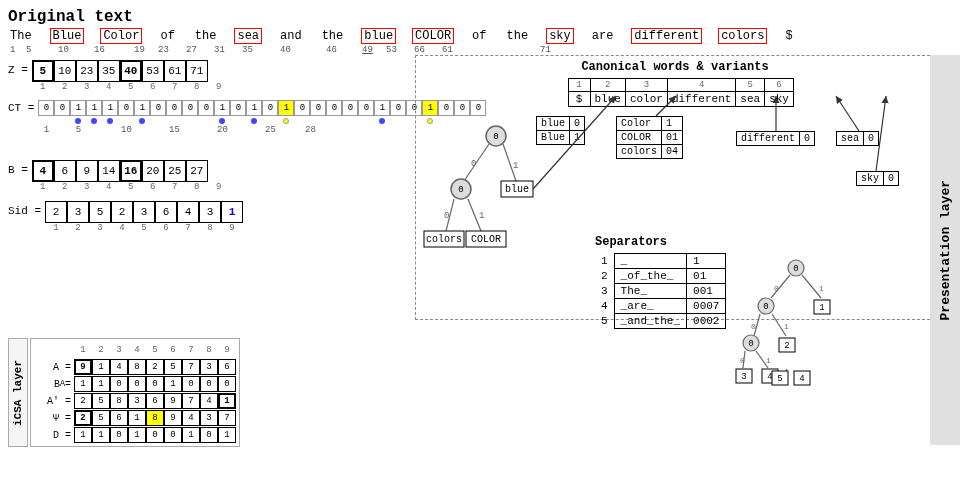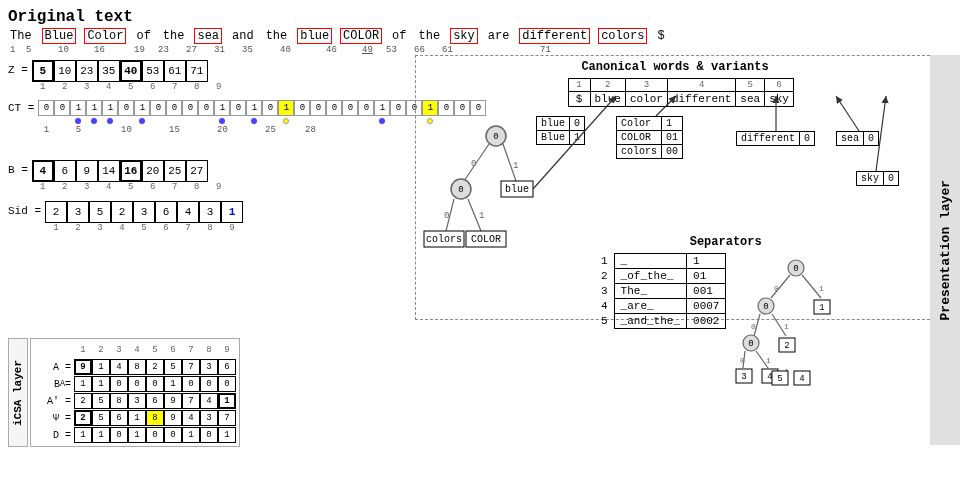--- a/index.html
+++ b/index.html
@@ -22,21 +22,21 @@
     
     .original-text-label {
       font-weight: bold;
       font-size: 16px;
       margin-bottom: 2px;
     }
     .text-line {
       display: flex;
       align-items: center;
       flex-wrap: nowrap;
-      gap: 8px;
+      gap: 16px;
       font-size: 12px;
       margin-bottom: 1px;
     }
     .word-box {
       border: 1.5px solid red;
       padding: 0 2px;
       display: inline-block;
     }
     .word-plain {
       display: inline-block;
@@ -518,21 +518,21 @@
             <tr>
           <td style="border:1px solid #000; padding:1px 4px;">Color</td>
           <td style="border:1px solid #000; padding:1px 4px;">1</td>
         </tr>
         <tr>
           <td style="border:1px solid #000; padding:1px 4px;">COLOR</td>
           <td style="border:1px solid #000; padding:1px 4px;">01</td>
         </tr>
         <tr>
           <td style="border:1px solid #000; padding:1px 4px;">colors</td>
-          <td style="border:1px solid #000; padding:1px 4px;">00</td>
+          <td style="border:1px solid #000; padding:1px 4px;">04</td>
         </tr>
       </tbody>
         </table>
     </div>
 
     <div style="position:absolute; left:320px; top:75px;">
       <table style="border-collapse:collapse; font-size:10px;">
         <tbody>
             <tr>
           <td style="border:1px solid #000; padding:1px 4px;">different</td>
@@ -603,21 +603,21 @@
 
       <line x1="360" y1="75" x2="360" y2="40" stroke="#333" stroke-width="1.2" marker-end="url(#arrowhead)"></line>
 
       <line x1="443" y1="75" x2="420" y2="40" stroke="#333" stroke-width="1.2" marker-end="url(#arrowhead)"></line>
 
       <line x1="460" y1="115" x2="470" y2="40" stroke="#333" stroke-width="1.2" marker-end="url(#arrowhead)"></line>
     </svg>
   </div>
 
   <div style="position:absolute; left:595px; top:235px;">
-    <div style="font-weight:bold; font-size:12px; margin-bottom:4px;text-align:center;">Separators</div>
+    <div style="font-weight:bold; font-size:12px; margin-bottom:4px;">Separators</div>
     <div style="display:flex; align-items:flex-start;">
       <table class="sep-table">
         <tbody>
             <tr>
           <td class="sep-num">1</td>
           <td>_</td>
           <td>1</td>
         </tr>
         <tr>
           <td class="sep-num">2</td>

